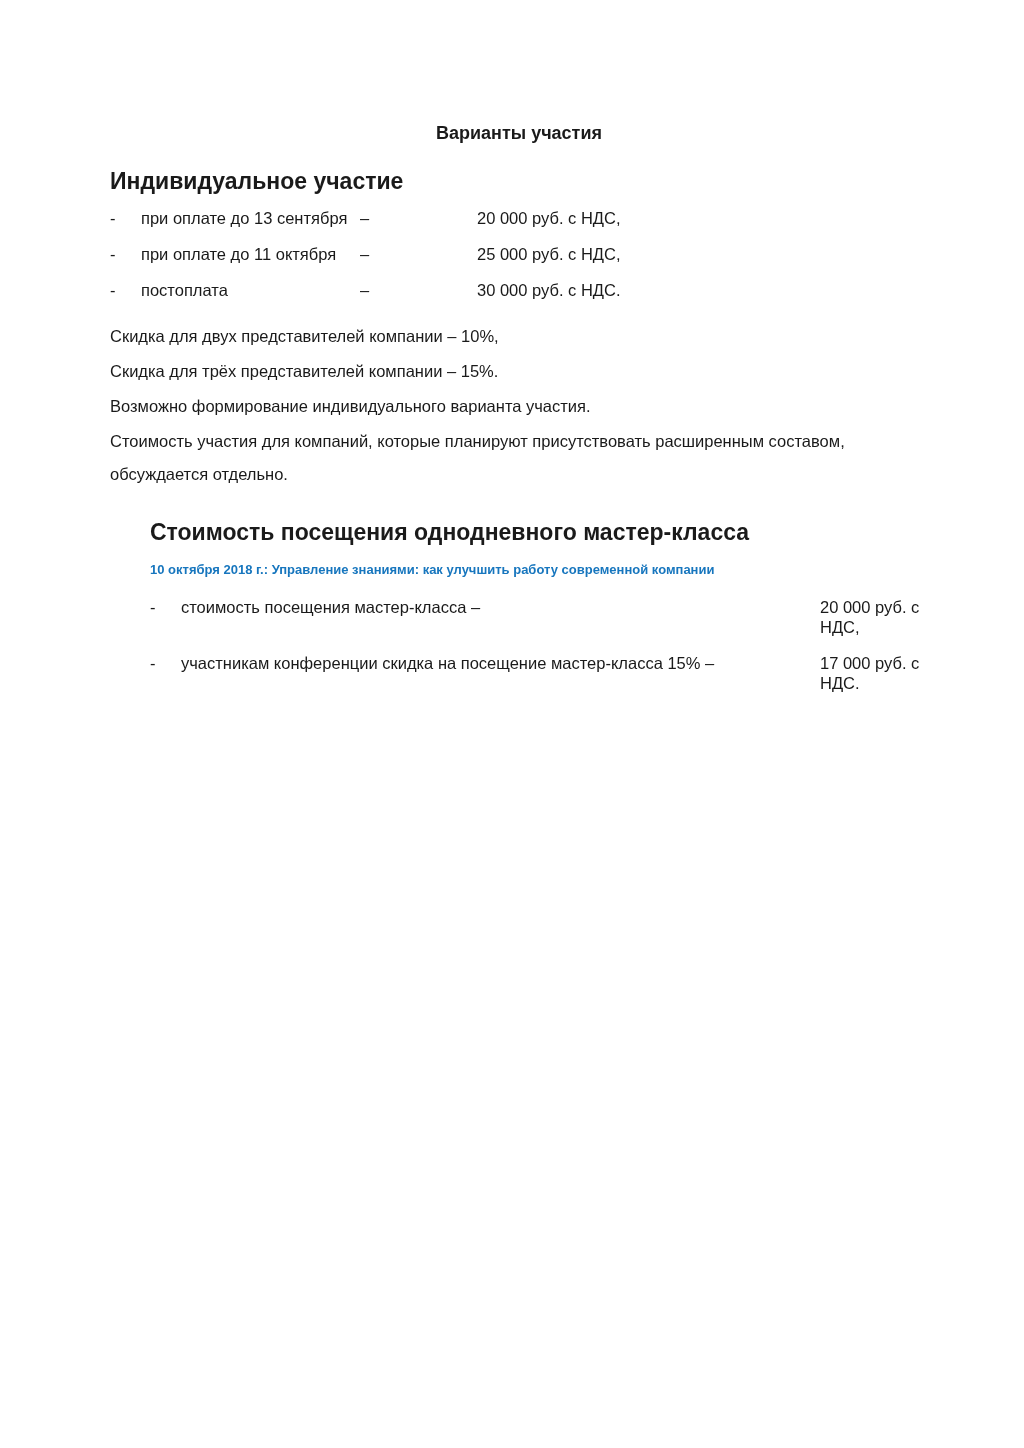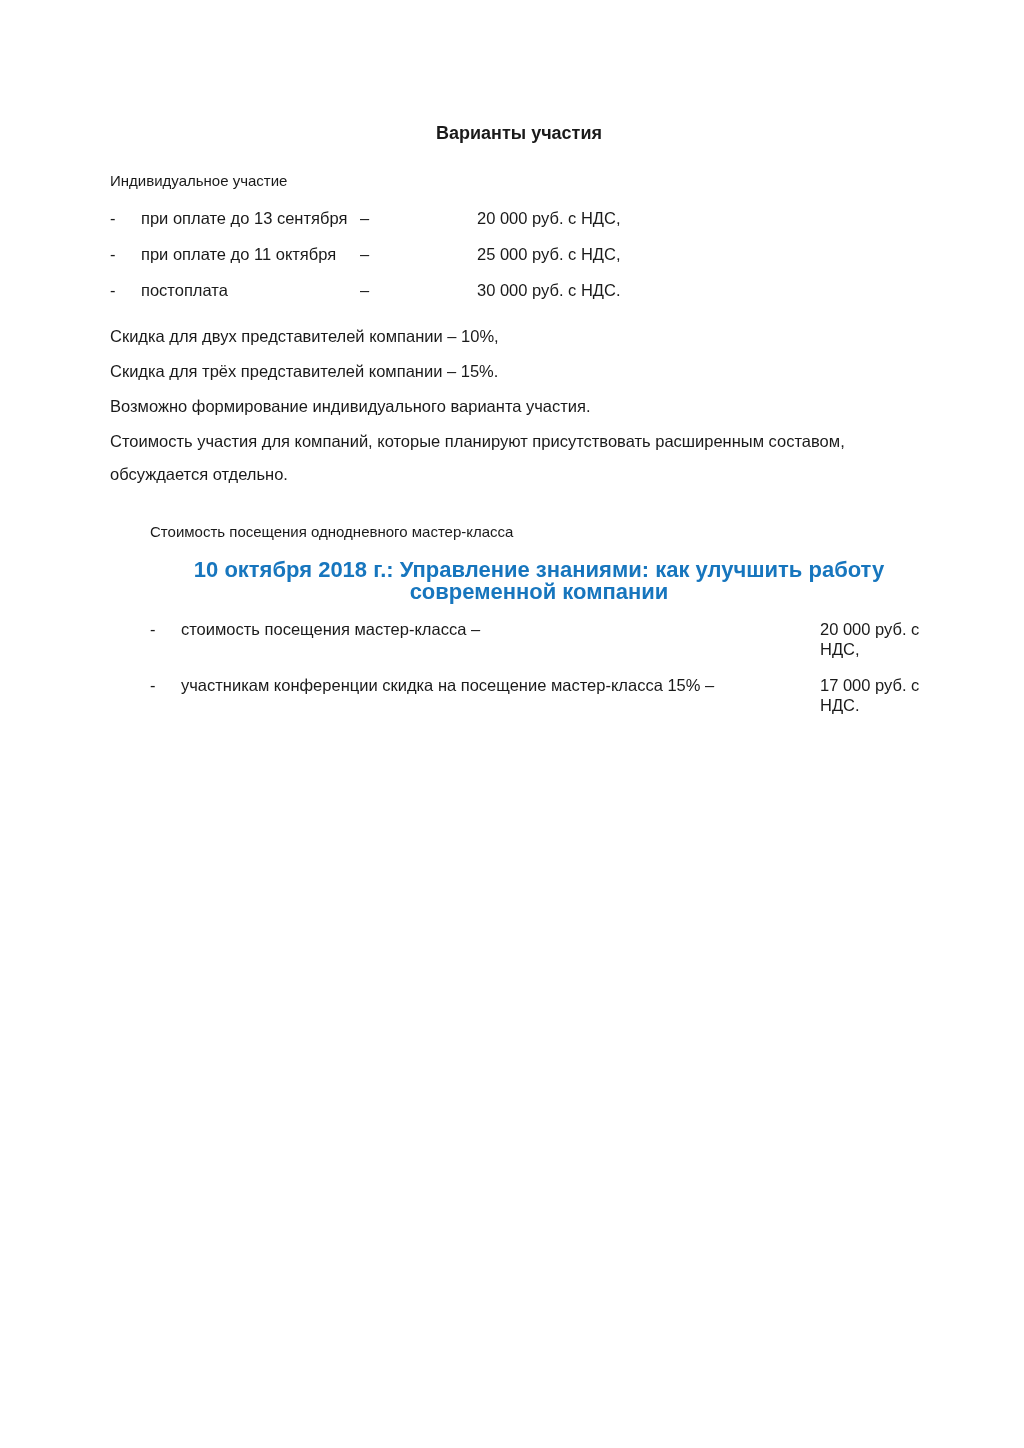--- a/index.html
+++ b/index.html
@@ -20,22 +20,22 @@
     width: 818px;
   }
   .doc-title {
     font-size: 18px;
     font-weight: bold;
     line-height: 22px;
     text-align: center;
     margin-bottom: 26px;
   }
   .section-heading {
-    font-size: 15px;
-    font-weight: normal;
+    font-size: 23px;
+    font-weight: bold;
     line-height: 22px;
     margin-bottom: 16px;
   }
   .price-list { list-style: none; }
   .price-row {
     display: flex;
     font-size: 16.5px;
     line-height: 20px;
     margin-bottom: 16px;
   }
@@ -44,26 +44,25 @@
   .ind-dash { width: 117px; flex: 0 0 117px; }
   .price { flex: 1; }
   .notes { margin-top: 20px; }
   .note {
     font-size: 16.5px;
     line-height: 33px;
     margin-bottom: 2px;
   }
   .mc-section { margin-top: 30px; margin-left: 40px; }
   .mc-session-title {
-    font-size: 22px;
+    font-size: 13px;
     font-weight: bold;
     line-height: 22px;
     color: #1776be;
     margin-bottom: 16px;
-    text-align: center;
   }
   .mc-label { width: 639px; flex: 0 0 639px; }
 </style>
 </head>
 <body>
 
 <div class="page">
   <div class="content">
 
     <div class="doc-title">Варианты участия</div>

